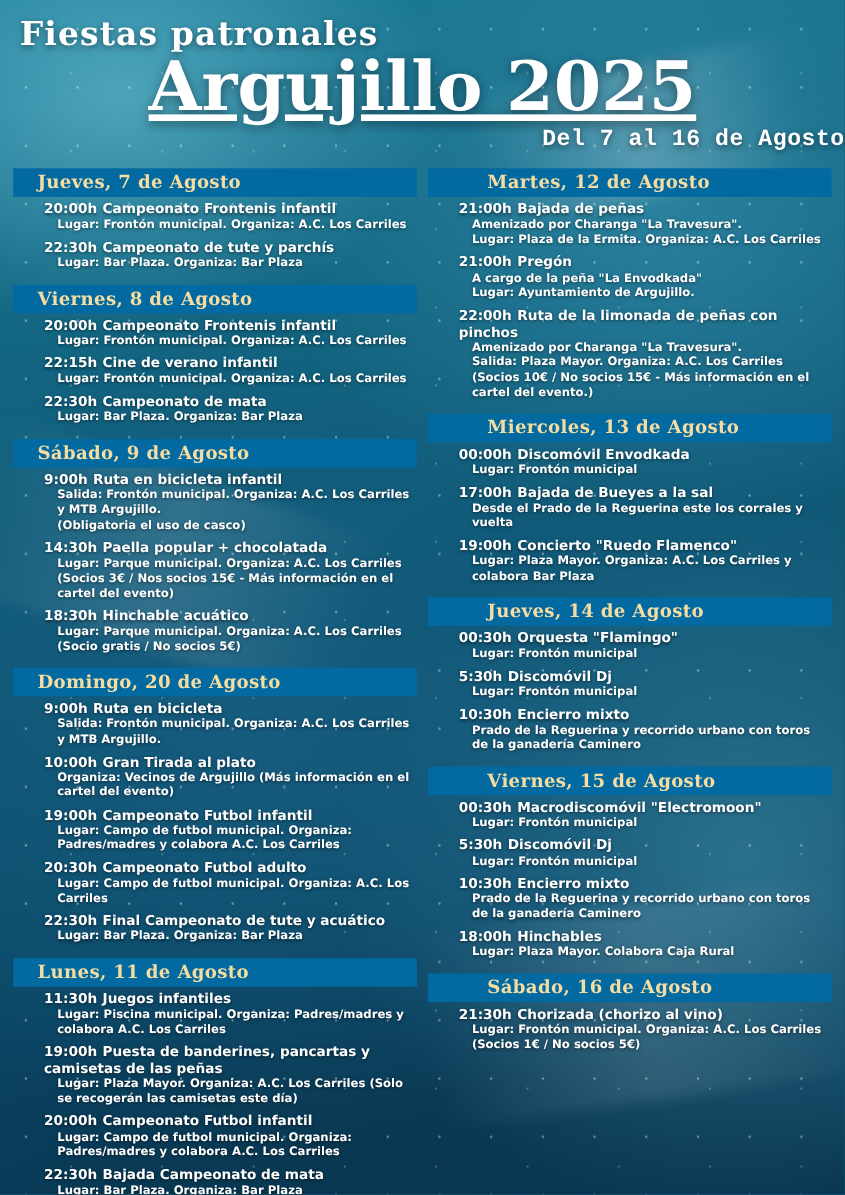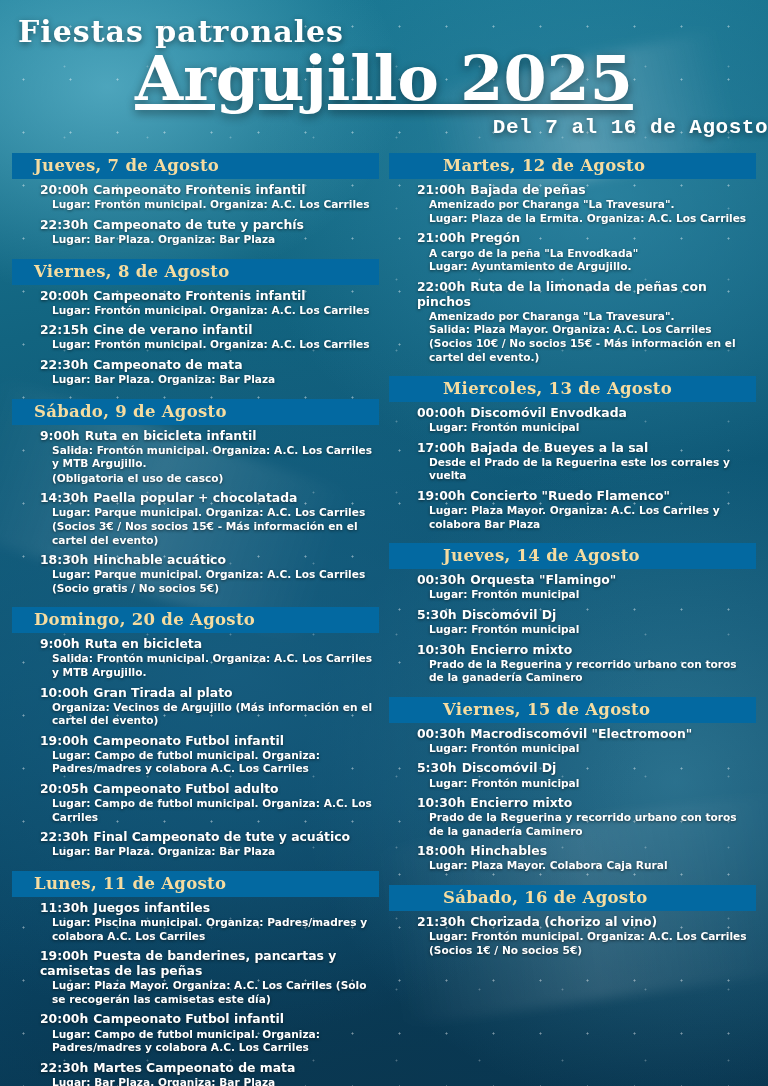--- a/index.html
+++ b/index.html
@@ -190,21 +190,21 @@
             </div>
             <div class="event">
               <div class="event-title"><span class="time">10:00h</span><span>Gran Tirada al plato</span></div>
               <div class="event-detail" style="white-space: pre-line;">Organiza: Vecinos de Argujillo (Más información en el cartel del evento)</div>
             </div>
             <div class="event">
               <div class="event-title"><span class="time">19:00h</span><span>Campeonato Futbol infantil</span></div>
               <div class="event-detail" style="white-space: pre-line;">Lugar: Campo de futbol municipal. Organiza: Padres/madres y colabora A.C. Los Carriles</div>
             </div>
             <div class="event">
-              <div class="event-title"><span class="time">20:05h</span><span>Campeonato Futbol adulto</span></div>
+              <div class="event-title"><span class="time">20:30h</span><span>Campeonato Futbol adulto</span></div>
               <div class="event-detail" style="white-space: pre-line;">Lugar: Campo de futbol municipal. Organiza: A.C. Los Carriles</div>
             </div>
             <div class="event">
               <div class="event-title"><span class="time">22:30h</span><span>Final Campeonato de tute y acuático</span></div>
               <div class="event-detail" style="white-space: pre-line;">Lugar: Bar Plaza. Organiza: Bar Plaza</div>
             </div>
           </div>
         </div>
         <div class="day">
           <div class="day-head">Lunes, 11 de Agosto</div>
@@ -215,21 +215,21 @@
             </div>
             <div class="event">
               <div class="event-title"><span class="time">19:00h</span><span>Puesta de banderines, pancartas y camisetas de las peñas</span></div>
               <div class="event-detail" style="white-space: pre-line;">Lugar: Plaza Mayor. Organiza: A.C. Los Carriles (Solo se recogerán las camisetas este día)</div>
             </div>
             <div class="event">
               <div class="event-title"><span class="time">20:00h</span><span>Campeonato Futbol infantil</span></div>
               <div class="event-detail" style="white-space: pre-line;">Lugar: Campo de futbol municipal. Organiza: Padres/madres y colabora A.C. Los Carriles</div>
             </div>
             <div class="event">
-              <div class="event-title"><span class="time">22:30h</span><span>Martes Campeonato de mata</span></div>
+              <div class="event-title"><span class="time">22:30h</span><span>Bajada Campeonato de mata</span></div>
               <div class="event-detail" style="white-space: pre-line;">Lugar: Bar Plaza. Organiza: Bar Plaza</div>
             </div>
           </div>
         </div>
       </div>
     <div class="col" id="right-col">
         <div class="day">
           <div class="day-head right">Martes, 12 de Agosto</div>
           <div class="events">
             <div class="event">

